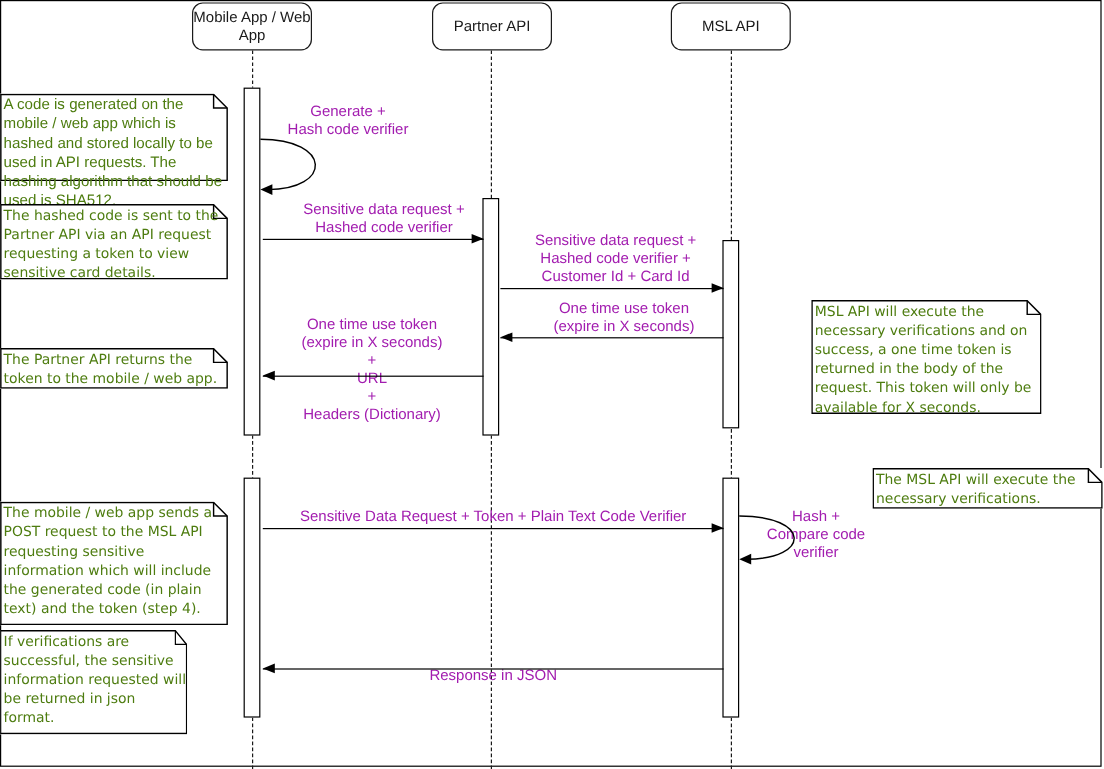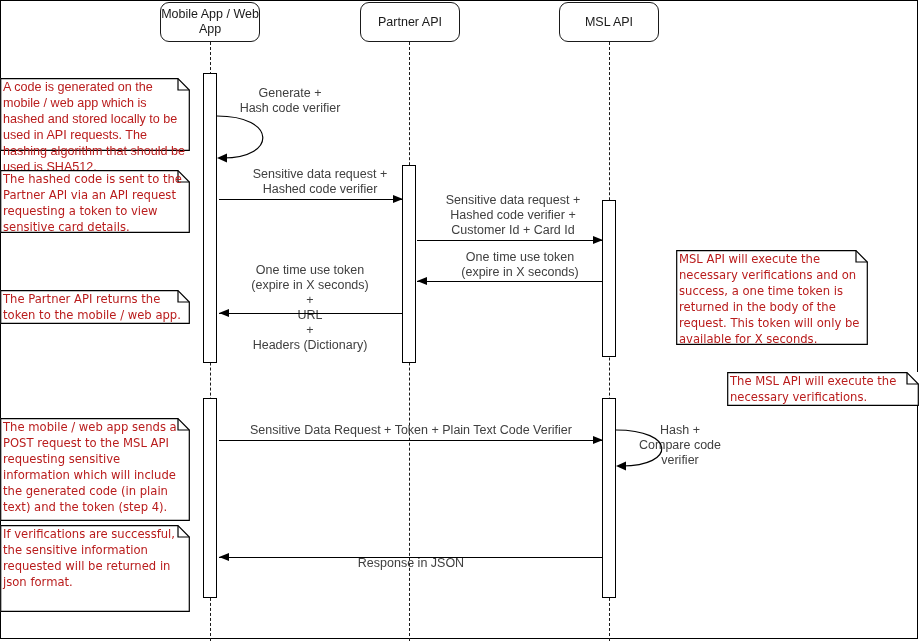--- a/index.html
+++ b/index.html
@@ -76,21 +76,21 @@
     border-left: 10px solid #000000;
   }
   .arrow-head.left {
     border-right: 10px solid #000000;
   }
   .msg-label {
     position: absolute;
     text-align: center;
     font-size: 12.5px;
     line-height: 15px;
-    color: #404040;
+    color: #a21caf;
     white-space: pre-line;
   }
 
   
   .selfloop {
     position: absolute;
     overflow: visible;
   }
 
   
@@ -104,21 +104,21 @@
     left: 0; top: 0;
     width: 100%; height: 100%;
   }
   .note .note-text {
     position: absolute;
     left: 3px;
     top: 1px;
     right: 1px;
     font-size: 12.6px;
     line-height: 16.1px;
-    color: #b91c1c;
+    color: #4d7c0f;
     white-space: pre-line;
     overflow: visible;
   }
   .note.alt .note-text {
     font-family: "DejaVu Sans", sans-serif;
     font-size: 11.6px;
     line-height: 16.1px;
   }
 </style>
 </head>
@@ -231,29 +231,29 @@
   </div>
 
   <div class="note alt" style="left:0px; top:418px; width:190px; height:103px;">
     <svg class="note-body" viewBox="0 0 190 103" preserveAspectRatio="none">
       <path d="M 0.7 0.7 L 178 0.7 L 189.3 12 L 189.3 102.3 L 0.7 102.3 Z" fill="#ffffff" stroke="#000000" stroke-width="1.2"></path>
       <path d="M 178 0.7 L 178 12 L 189.3 12" fill="none" stroke="#000000" stroke-width="1.2"></path>
     </svg>
     <div class="note-text">The mobile / web app sends a POST request to the MSL API requesting sensitive information which will include the generated code (in plain text) and the token (step 4).</div>
   </div>
 
-  <div class="note alt" style="left:727px; top:372px; width:192px; height:34px;">
+  <div class="note alt" style="left:727px; top:390px; width:192px; height:34px;">
     <svg class="note-body" viewBox="0 0 192 34" preserveAspectRatio="none">
       <path d="M 0.7 0.7 L 180 0.7 L 191.3 12 L 191.3 33.3 L 0.7 33.3 Z" fill="#ffffff" stroke="#000000" stroke-width="1.2"></path>
       <path d="M 180 0.7 L 180 12 L 191.3 12" fill="none" stroke="#000000" stroke-width="1.2"></path>
     </svg>
     <div class="note-text">The MSL API will execute the necessary verifications.</div>
   </div>
 
-  <div class="note alt" style="left:0px; top:525px; width:190px; height:87px;">
+  <div class="note alt" style="left:0px; top:525px; width:156px; height:87px;">
     <svg class="note-body" viewBox="0 0 190 87" preserveAspectRatio="none">
       <path d="M 0.7 0.7 L 178 0.7 L 189.3 12 L 189.3 86.3 L 0.7 86.3 Z" fill="#ffffff" stroke="#000000" stroke-width="1.2"></path>
       <path d="M 178 0.7 L 178 12 L 189.3 12" fill="none" stroke="#000000" stroke-width="1.2"></path>
     </svg>
     <div class="note-text">If verifications are successful, the sensitive information requested will be returned in json format.</div>
   </div>
 
 </div>
 
 </body></html>

